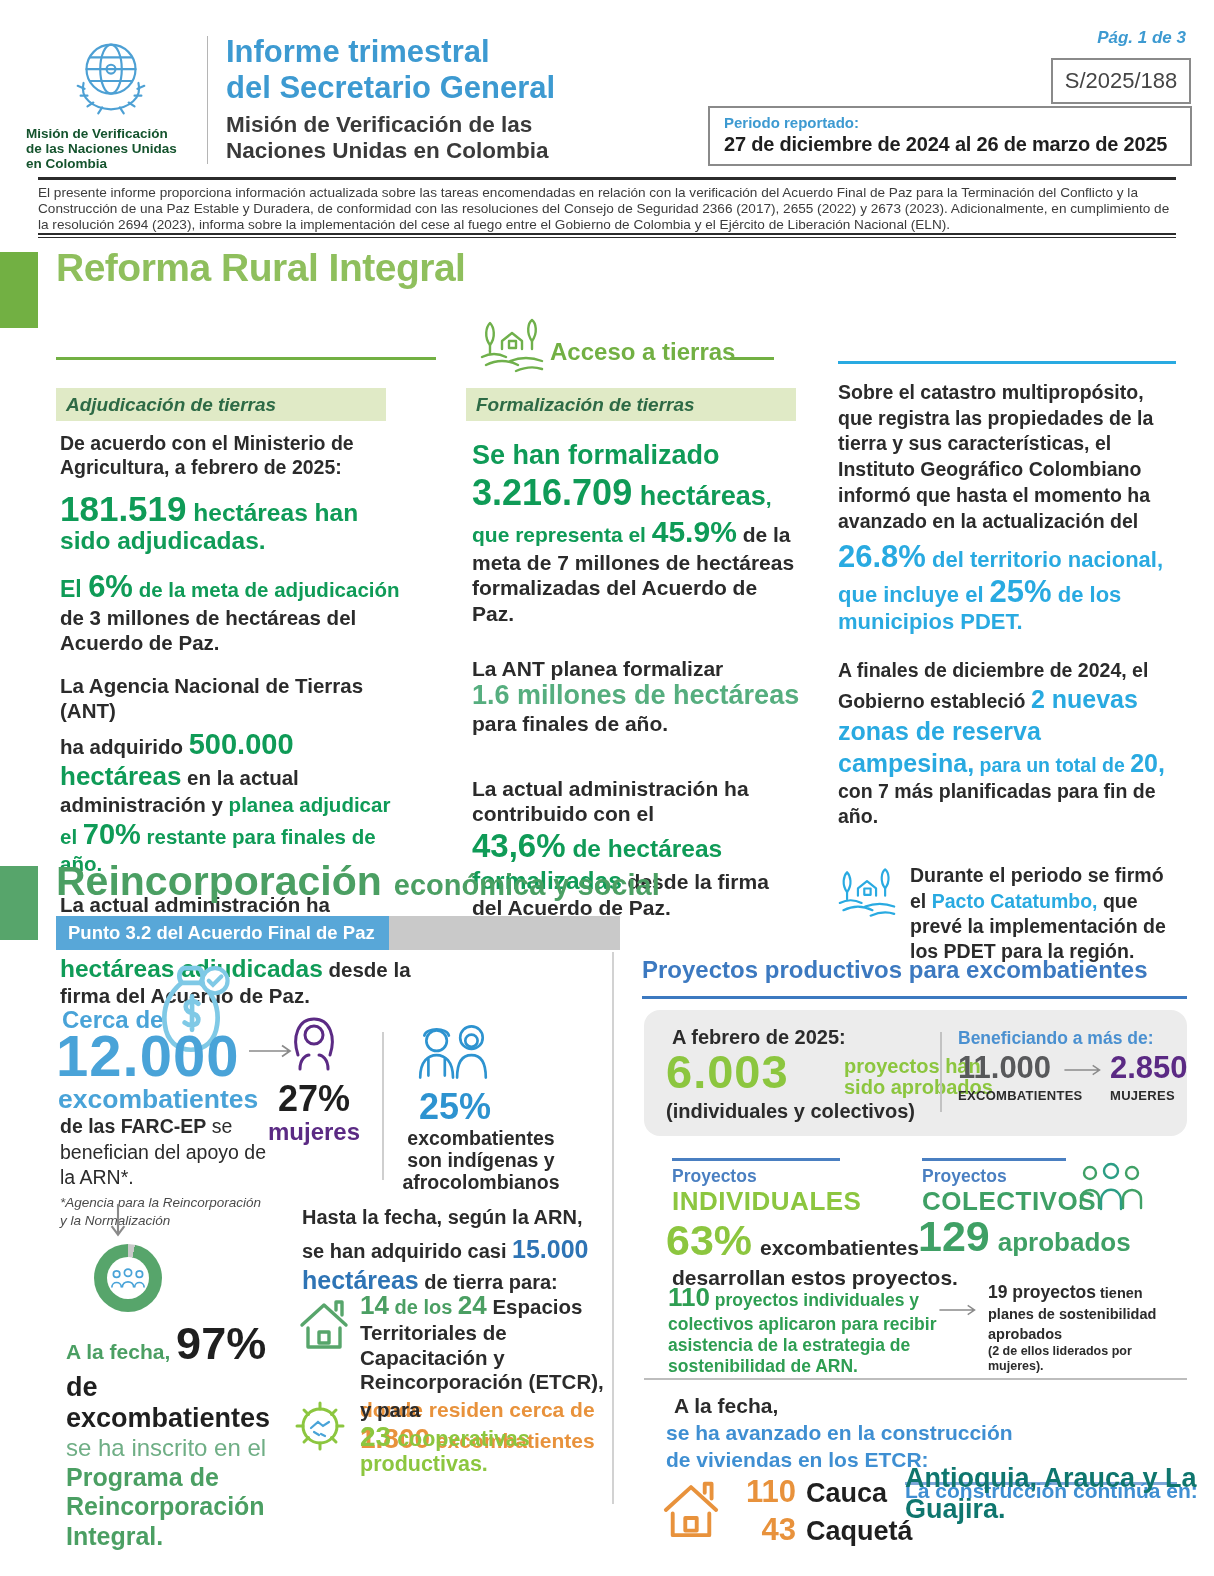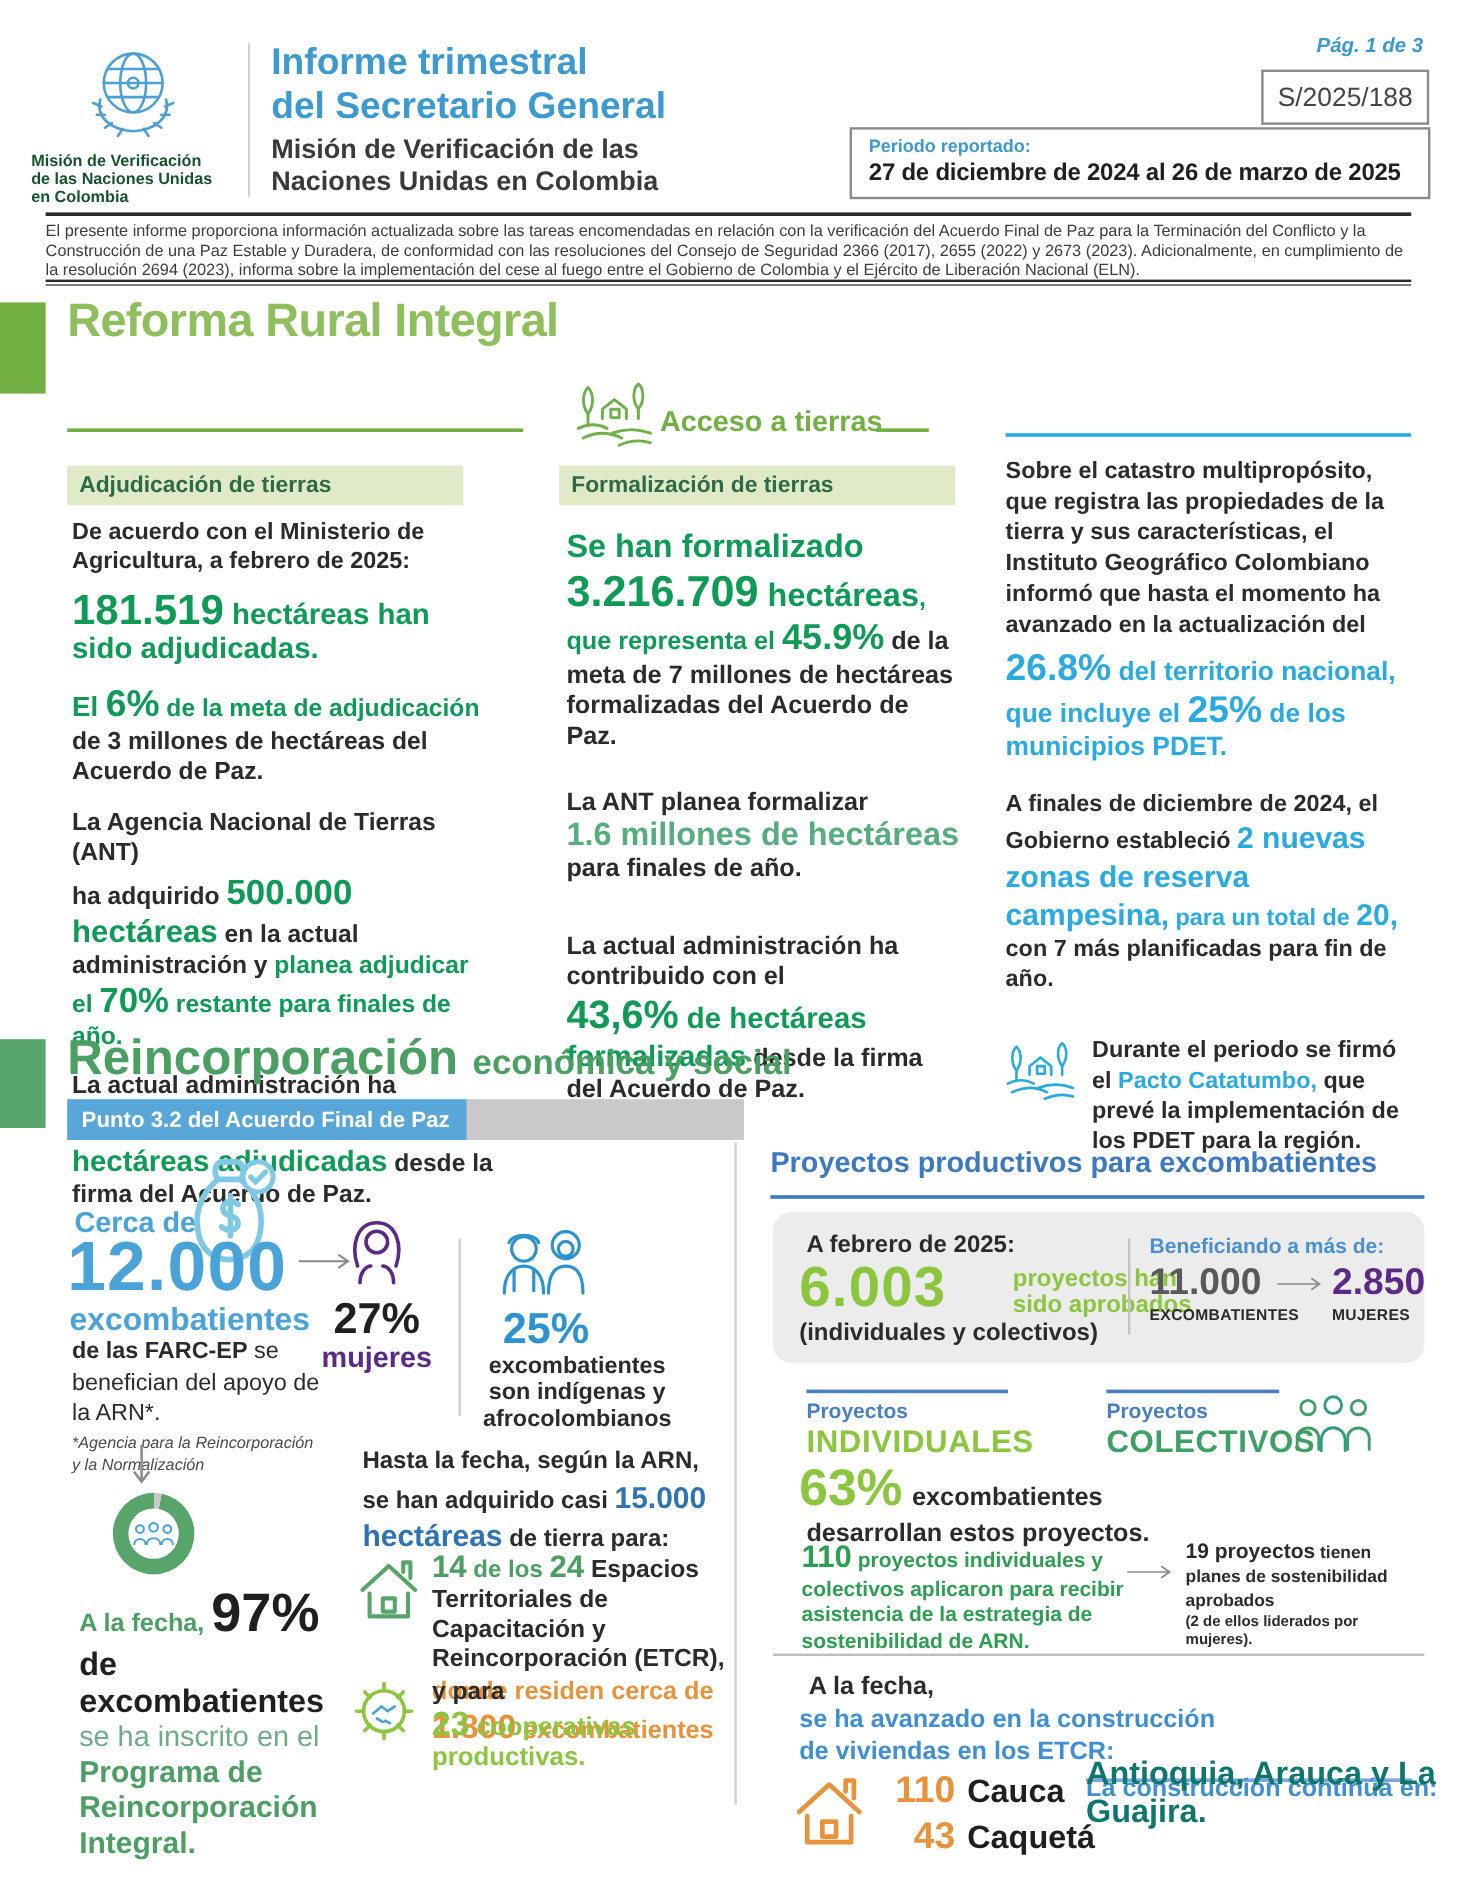--- a/index.html
+++ b/index.html
@@ -21,21 +21,21 @@
   .stb{color:#3c79c0;}
   .bblu{color:#3f8fd2;}
   .roy{color:#2e74b5;}
   .pu{color:#5b2a84;}
   .or{color:#e8923c;}
   .bar-badge{display:flex;align-items:stretch;}
   .bar-badge .blue{background:#58a7d8;color:#fff;font-weight:bold;font-size:18.5px;
                    padding:6px 14px 6px 12px;white-space:nowrap;}
   .bar-badge .grey{background:#c9c9c9;flex:1;}
   .colhdr{background:#e0eac6;color:#2d6a45;font-weight:bold;font-size:19px;
-          line-height:33px;height:33px;padding-left:10px;}
+          line-height:33px;height:33px;padding-left:10px;font-style:italic;}
   .donut{width:68px;height:68px;border-radius:50%;
          background:conic-gradient(#c9c9c9 0deg 12deg,#57a56b 12deg 360deg);}
   .donut .hole{position:absolute;left:13px;top:13px;right:13px;bottom:13px;background:#fff;
                border-radius:50%;display:flex;align-items:center;justify-content:center;}
   p{margin:0;}
 </style>
 </head>
 <body>
 
 <div class="page">
@@ -288,20 +288,21 @@
       <circle cx="12" cy="12" r="6"></circle>
         <path d="M3 38 C3 26 21 26 21 38 M3 38 v9 M21 38 v9"></path>
       <circle cx="54" cy="12" r="6"></circle>
         <path d="M45 38 C45 26 63 26 63 38 M45 38 v9 M63 38 v9"></path>
     </g>
     <g fill="none" stroke="#2b9d85" stroke-width="2.4" stroke-linecap="round">
       <circle cx="33" cy="10" r="7"></circle>
         <path d="M23 40 C23 25 43 25 43 40 M23 40 v8 M43 40 v8"></path>
     </g>
   </svg>
+  <div class="abs" style="left:918px;top:1212px"><span class="b gc" style="font-size:43px">129</span><span class="b gc" style="font-size:26px;margin-left:8px">aprobados</span></div>
 
   <p class="abs" style="left:668px;top:1282px;width:282px;line-height:1.22"><span class="b gnote" style="font-size:26px">110</span><span class="b gnote" style="font-size:17.5px"> proyectos individuales y colectivos aplicaron para recibir asistencia de la estrategia de sostenibilidad de ARN.</span></p>
   <svg class="abs" style="left:938px;top:1304px" width="44" height="12" viewBox="0 0 48 14">
     <path d="M0 7 H40 M33 1.5 L41 7 L33 12.5" stroke="#8a8a8a" stroke-width="1.7" fill="none"></path>
   </svg>
   <div class="abs" style="left:988px;top:1282px;width:196px">
     <p style="line-height:1.25"><span class="b dk" style="font-size:17.5px">19 proyectos</span><span class="b dk" style="font-size:14.5px"> tienen planes de sostenibilidad aprobados</span></p>
     <p class="b dk" style="font-size:12.5px;line-height:1.2">(2 de ellos liderados por mujeres).</p>
   </div>
 

